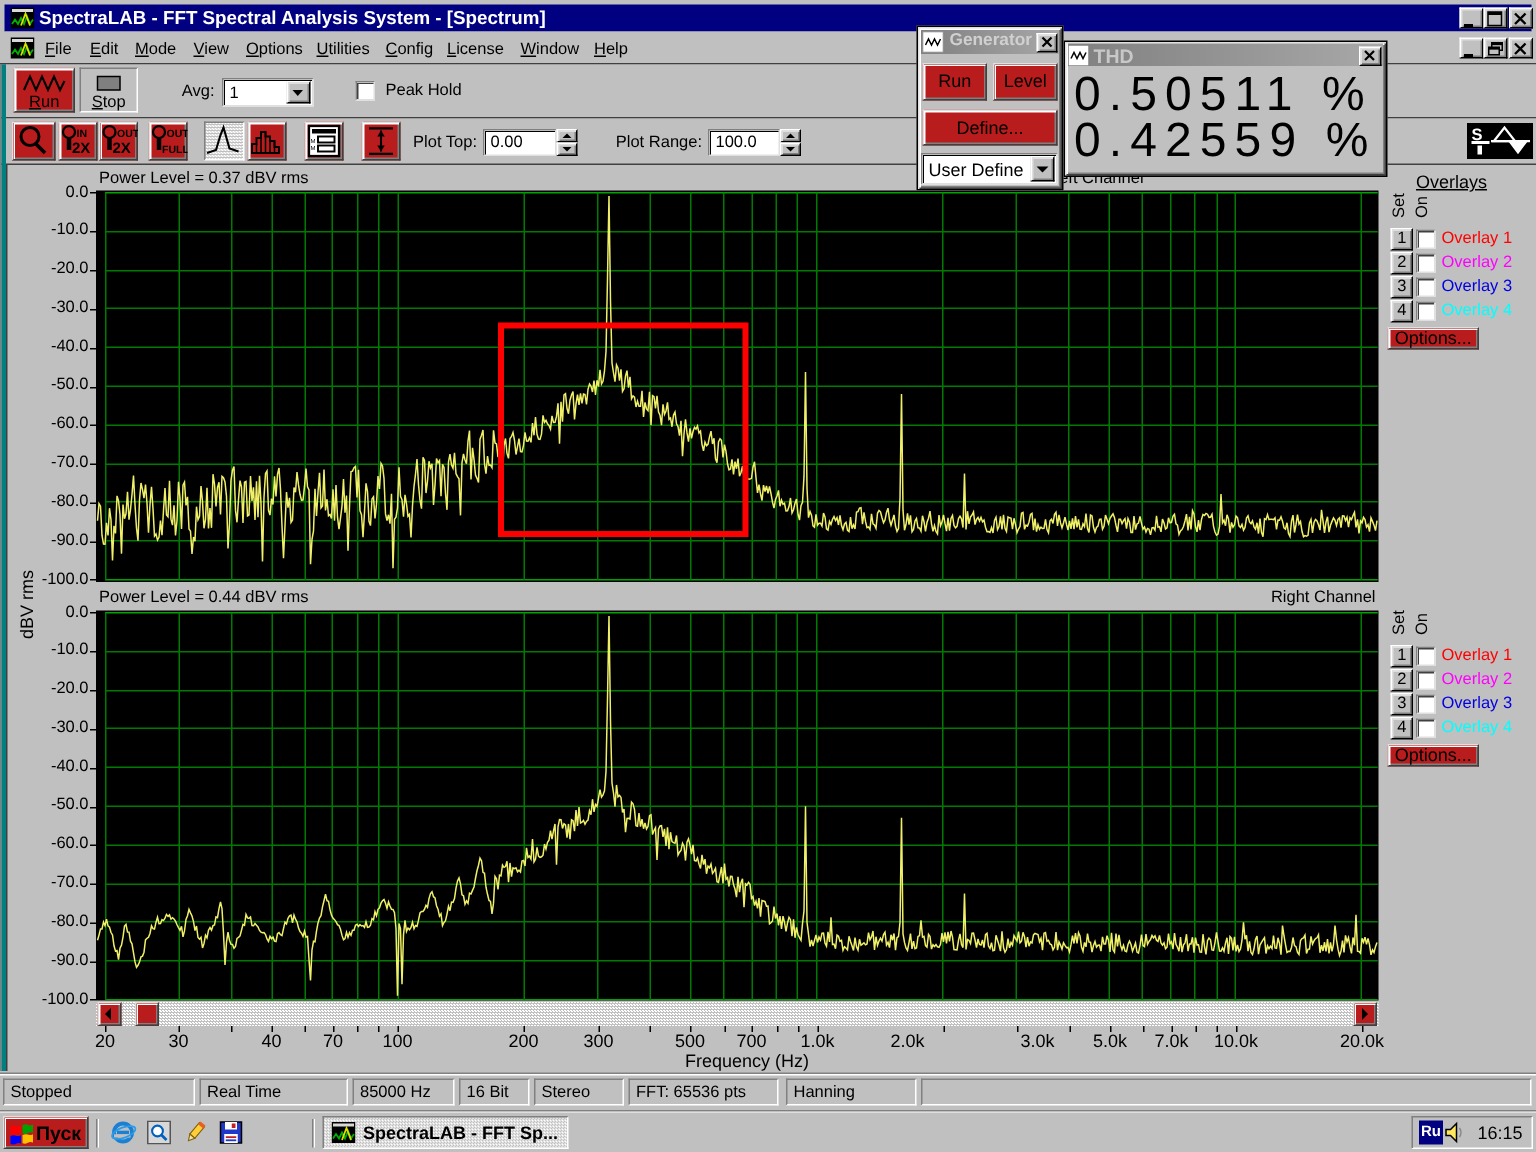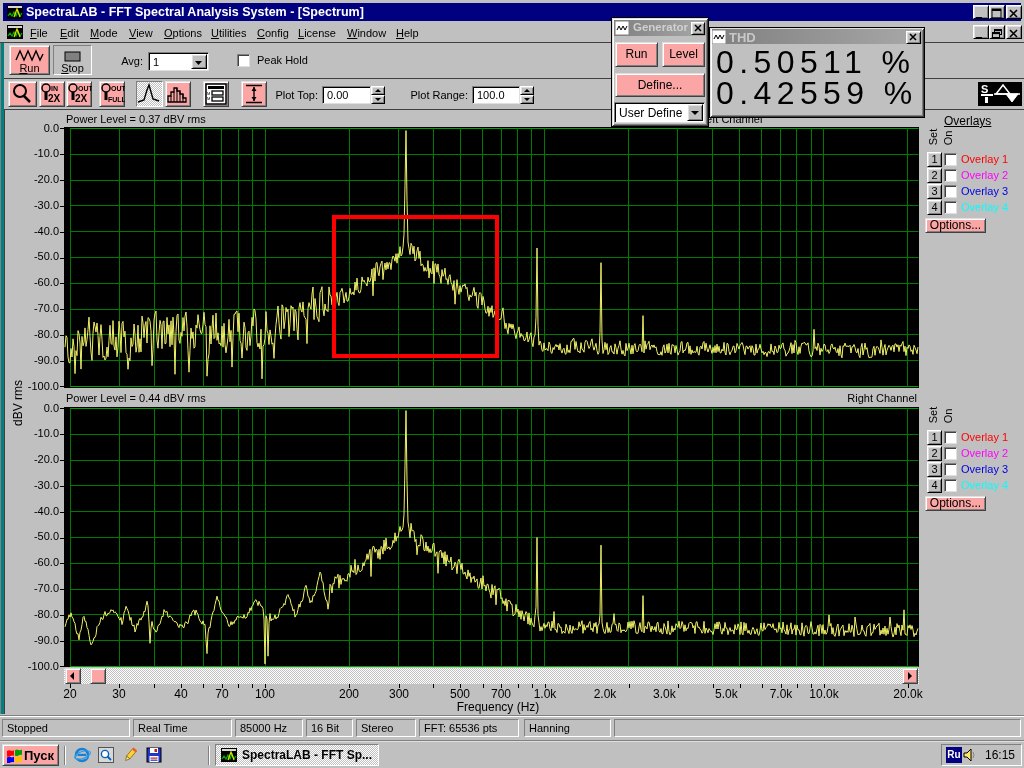--- a/index.html
+++ b/index.html
@@ -1,20 +1,20 @@
 <!DOCTYPE html>
 <html><head><meta charset="utf-8"><style>
 *{margin:0;padding:0;box-sizing:border-box;font-family:"Liberation Sans",sans-serif;}
 body{width:1024px;height:768px;overflow:hidden;background:#c0c0c0;position:relative;}
 .ab{position:absolute;}
 .t11{font-size:11px;color:#000;}
 .t12{font-size:12px;color:#000;}
 .t13{font-size:11px;color:#000;}
 .raised{background:#c0c0c0;border:1px solid;border-color:#fff #000 #000 #fff;box-shadow:inset 1px 1px 0 #dfdfdf,inset -1px -1px 0 #808080;}
-.raised2{background:#fca5a5;border:1px solid;border-color:#dfdfdf #404040 #404040 #dfdfdf;box-shadow:inset 1px 1px 0 #fff,inset -1px -1px 0 #808080;}
+.raised2{background:#b91c1c;border:1px solid;border-color:#dfdfdf #404040 #404040 #dfdfdf;box-shadow:inset 1px 1px 0 #fff,inset -1px -1px 0 #808080;}
 .sunken{background:#c0c0c0;border:1px solid;border-color:#808080 #fff #fff #808080;}
 .field{background:#fff;border:1px solid;border-color:#808080 #dfdfdf #dfdfdf #808080;box-shadow:inset 1px 1px 0 #000;}
 .check{background:#fff;border:1px solid;border-color:#808080 #dfdfdf #dfdfdf #808080;box-shadow:inset 1px 1px 0 #404040;}
 .dither{background-image:repeating-conic-gradient(#fff 0% 25%,#c0c0c0 0% 50%);background-size:2px 2px;}
 .win{background:#c0c0c0;border:1px solid #000;box-shadow:inset 1px 1px 0 #dfdfdf,inset -1px -1px 0 #404040,inset 2px 2px 0 #fff,inset -2px -2px 0 #808080;}
 u{text-decoration:underline;}
 </style></head><body>
 
 <div class="ab" style="left:0;top:0;width:1024px;height:3px;background:#c0c0c0"></div>
 <div class="ab" style="left:3px;top:3px;width:1018px;height:18px;background:#000080"></div>
@@ -358,22 +358,22 @@
 <div class="ab t12" style="left:94px;top:688px;width:50px;height:13px;line-height:13px;text-align:center">30</div>
 <div class="ab t12" style="left:156px;top:688px;width:50px;height:13px;line-height:13px;text-align:center">40</div>
 <div class="ab t12" style="left:197px;top:688px;width:50px;height:13px;line-height:13px;text-align:center">70</div>
 <div class="ab t12" style="left:240px;top:688px;width:50px;height:13px;line-height:13px;text-align:center">100</div>
 <div class="ab t12" style="left:324px;top:688px;width:50px;height:13px;line-height:13px;text-align:center">200</div>
 <div class="ab t12" style="left:374px;top:688px;width:50px;height:13px;line-height:13px;text-align:center">300</div>
 <div class="ab t12" style="left:435px;top:688px;width:50px;height:13px;line-height:13px;text-align:center">500</div>
 <div class="ab t12" style="left:476px;top:688px;width:50px;height:13px;line-height:13px;text-align:center">700</div>
 <div class="ab t12" style="left:520px;top:688px;width:50px;height:13px;line-height:13px;text-align:center">1.0k</div>
 <div class="ab t12" style="left:580px;top:688px;width:50px;height:13px;line-height:13px;text-align:center">2.0k</div>
-<div class="ab t12" style="left:653px;top:688px;width:50px;height:13px;line-height:13px;text-align:left">3.0k</div>
-<div class="ab t12" style="left:715px;top:688px;width:50px;height:13px;line-height:13px;">5.0k</div>
+<div class="ab t12" style="left:653px;top:688px;width:50px;height:13px;line-height:13px;text-align:right">3.0k</div>
+<div class="ab t12" style="left:715px;top:688px;width:50px;height:13px;line-height:13px;text-align:center">5.0k</div>
 <div class="ab t12" style="left:756px;top:688px;width:50px;height:13px;line-height:13px;text-align:center">7.0k</div>
 <div class="ab t12" style="left:799px;top:688px;width:50px;height:13px;line-height:13px;text-align:center">10.0k</div>
 <div class="ab t12" style="left:883px;top:688px;width:50px;height:13px;line-height:13px;text-align:center">20.0k</div>
 <div class="ab t12" style="left:448px;top:701px;width:100px;height:13px;line-height:13px;text-align:center">Frequency (Hz)</div>
 <div class="ab t12" style="left:944px;top:114px;height:14px;line-height:14px;text-decoration:underline">Overlays</div>
 <div class="ab t11" style="left:916px;top:131px;width:34px;height:12px;line-height:12px;text-align:center;transform:rotate(-90deg)">Set</div>
 <div class="ab t11" style="left:933px;top:132px;width:30px;height:12px;line-height:12px;text-align:center;transform:rotate(-90deg)">On</div>
 <div class="ab raised t11" style="left:927px;top:152px;width:15px;height:15px;text-align:center;line-height:13px">1</div>
 <div class="ab check" style="left:944px;top:153px;width:13px;height:13px"></div>
 <div class="ab t11" style="left:961px;top:152px;height:14px;line-height:14px;color:#ff0000">Overlay 1</div>

